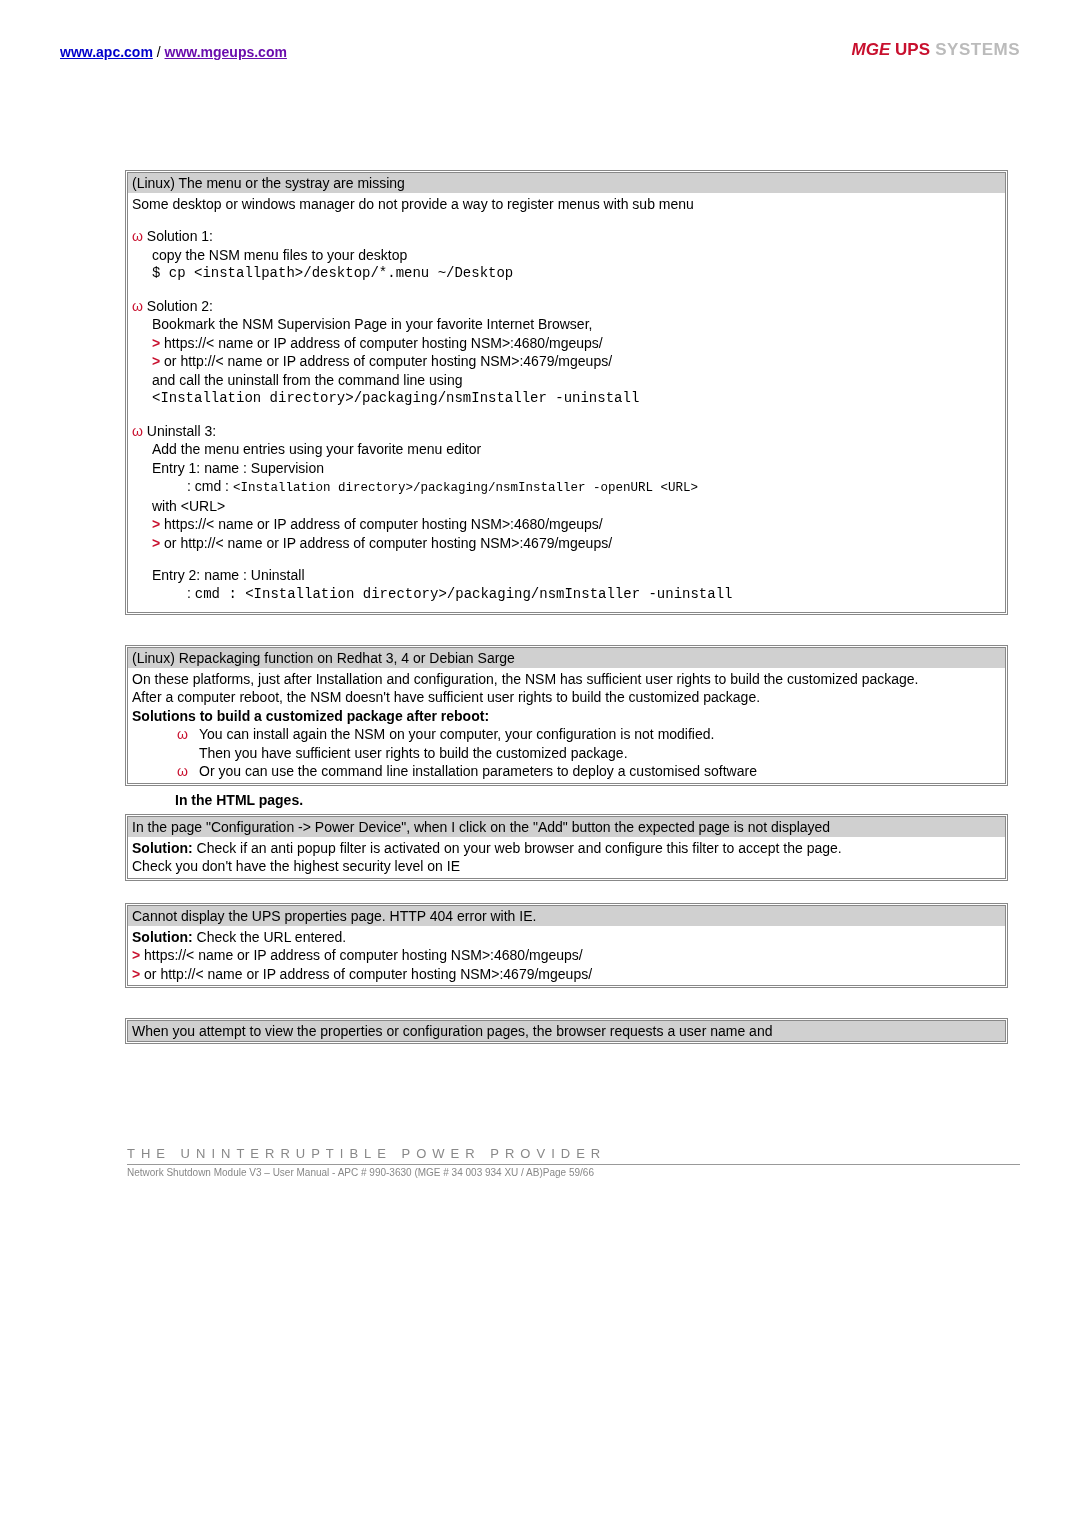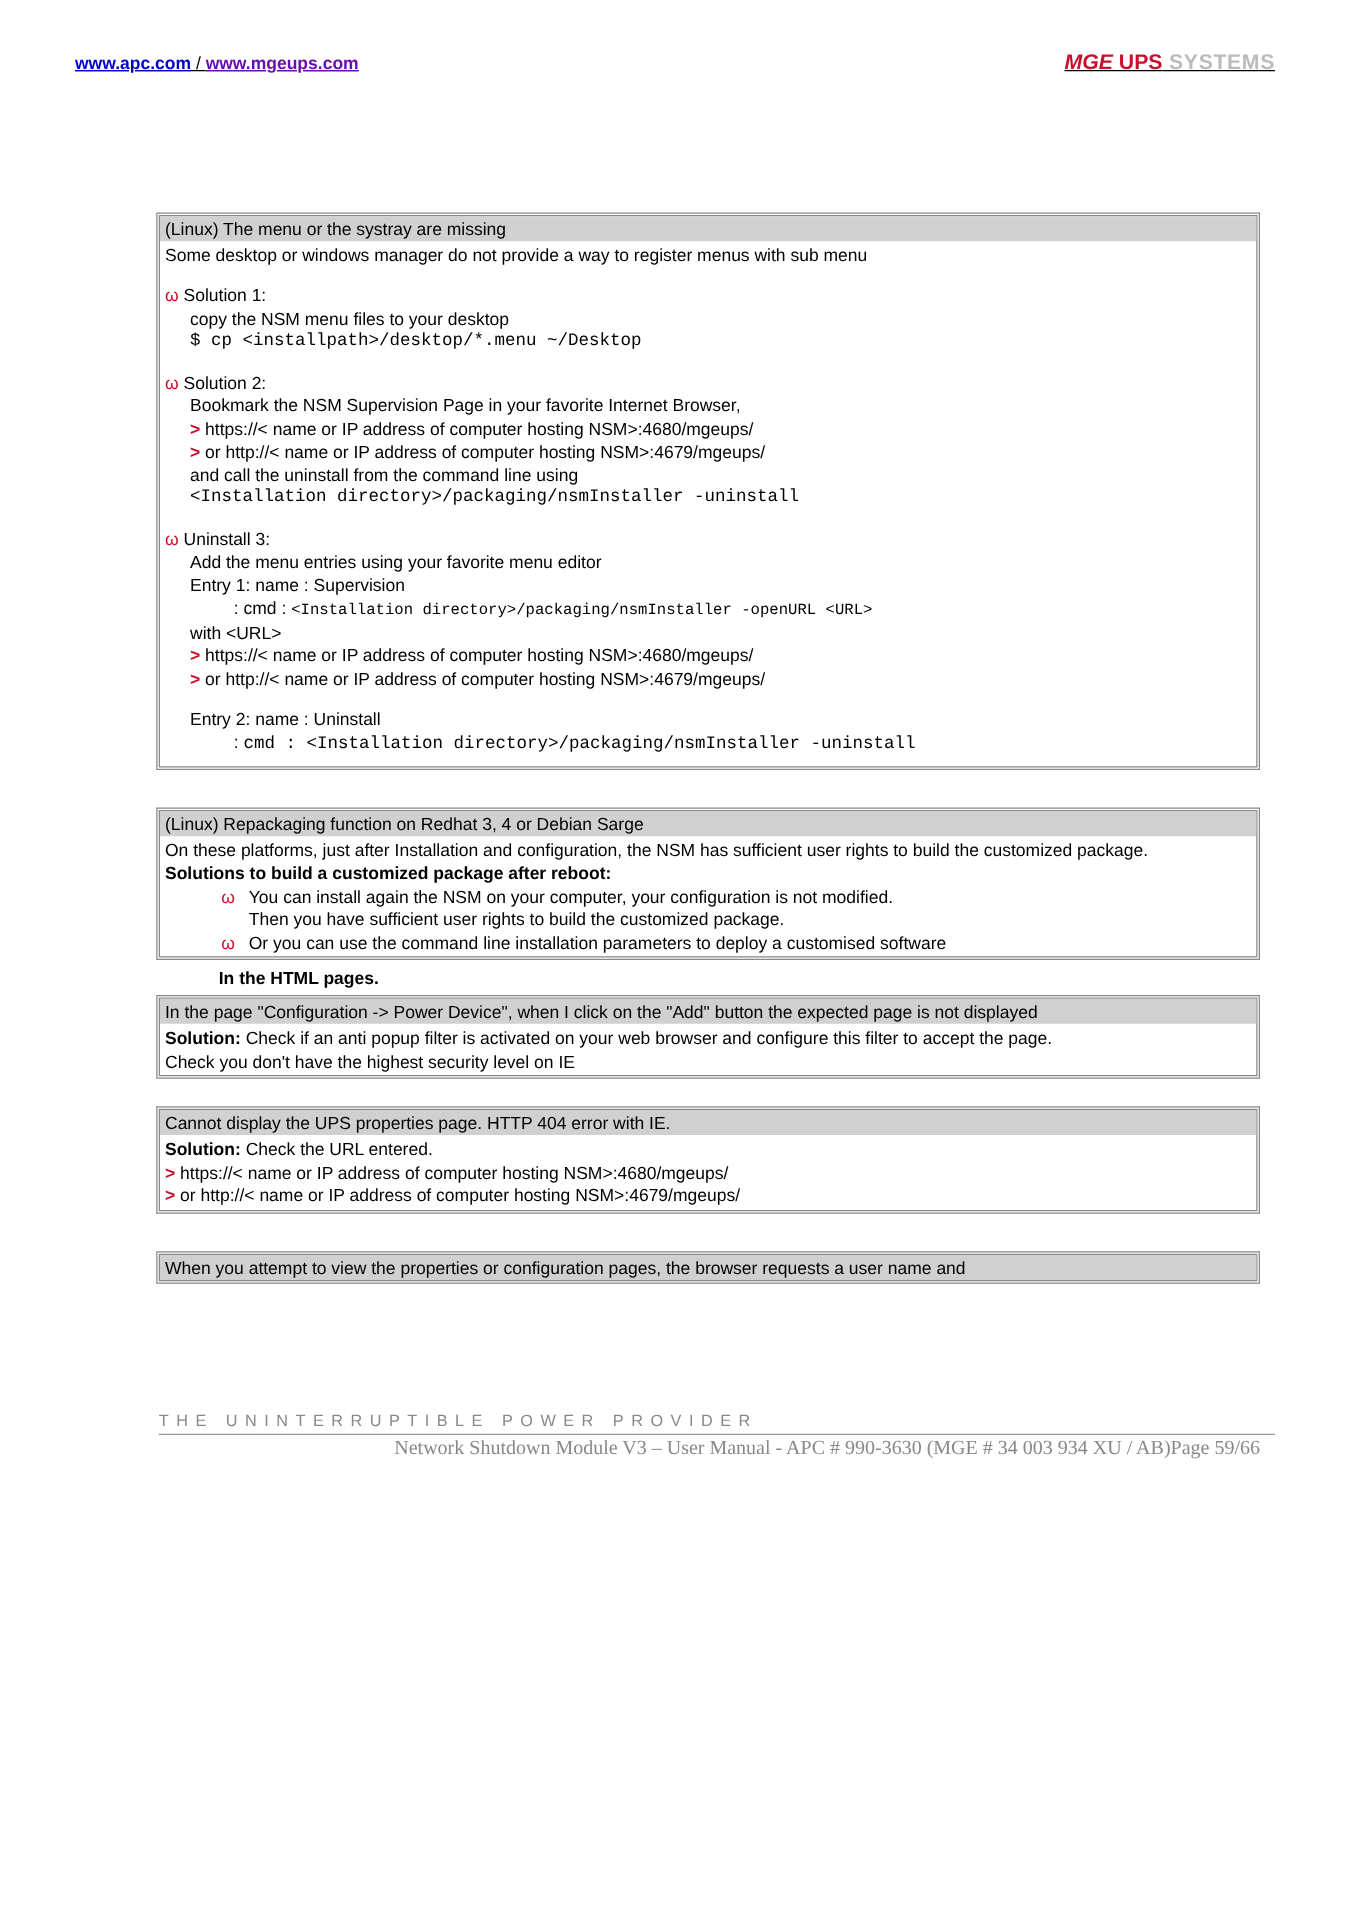--- a/index.html
+++ b/index.html
@@ -5,21 +5,21 @@
 * { margin: 0; padding: 0; box-sizing: border-box; }
 body {
   font-family: Arial, Helvetica, sans-serif;
   font-size: 13px;
   color: #000;
   background: #fff;
   width: 1080px;
   margin: 0 auto;
   padding: 40px 60px 20px 60px;
 }
-.header { display: flex; justify-content: space-between; align-items: center; margin-bottom: 110px; text-decoration: underline; }
+.header { display: flex; justify-content: space-between; align-items: flex-end; margin-bottom: 110px; }
 .header-links { color: #000; font-size: 14px; }
 .header-links a { text-decoration: underline; font-weight: bold; }
 .link-apc { color: #0000cc; }
 .link-mge { color: #6a0dad; }
 .logo { font-size: 17px; font-weight: bold; }
 .logo-mge { color: #c8102e; font-style: italic; }
 .logo-ups { color: #c8102e; }
 .logo-systems { color: #bbb; letter-spacing: 0.5px; }
 .box { border: 3px double #888; margin-bottom: 16px; margin-left: 65px; margin-right: 12px; }
 .box-header { background: #d0d0d0; padding: 2px 4px; font-size: 14px; }
@@ -30,21 +30,21 @@
 .indent1 { padding-left: 20px; }
 .indent2 { padding-left: 55px; }
 .section-title { font-weight: bold; margin: 4px 0 6px 67px; font-size: 14px; padding-left: 48px; }
 .ul-omega { list-style: none; padding-left: 45px; }
 .ul-omega li { position: relative; padding-left: 22px; }
 .ul-omega li::before { content: "ω"; color: #c8102e; position: absolute; left: 0; }
 .ul-omega .noomega::before { content: ""; }
 .footer { margin-top: 102px; padding-left: 67px; }
 .tagline { letter-spacing: 6px; font-size: 13px; color: #888; margin-bottom: 3px; }
 .hr { border: none; border-top: 1px solid #999; margin-bottom: 2px; }
-.footer-line { display: flex; justify-content: flex-end; font-size: 16px; color: #888; padding-right: 12px; font-family: Liberation Serif, serif; }
+.footer-line { display: flex; justify-content: flex-start; font-size: 10px; color: #888; padding-right: 12px; }
 .spacer { height: 14px; }
 .spacer-sm { height: 6px; }
 </style>
 </head>
 <body>
 
 <div class="header">
   <div class="header-links">
     <a class="link-apc">www.apc.com</a><span> / </span><a class="link-mge">www.mgeups.com</a>
   </div>
@@ -81,20 +81,21 @@
     <div class="indent2"><span> : </span><span class="mono">cmd : &lt;Installation directory&gt;/packaging/nsmInstaller -uninstall</span></div>
   </div>
 </div>
 
 <div class="spacer"></div>
 
 <div class="box" style="margin-bottom:6px;">
   <div class="box-header">(Linux) Repackaging function on Redhat 3, 4 or Debian Sarge</div>
   <div class="box-body" style="padding-bottom:2px">
     <div> On these platforms, just after Installation and configuration, the NSM has sufficient user rights to build the customized package.</div>
+    <div>After a computer reboot, the NSM doesn't have sufficient user rights to build the customized package.</div>
     <div style="font-weight:bold">Solutions to build a customized package after reboot:</div>
     <ul class="ul-omega">
       <li>You can install again the NSM on your computer, your configuration is not modified.</li>
       <li class="noomega">Then you have sufficient user rights to build the customized package.</li>
       <li>Or you can use the command line installation parameters to deploy a customised software</li>
     </ul>
   </div>
 </div>
 
 <div class="section-title">In the HTML pages.</div>

